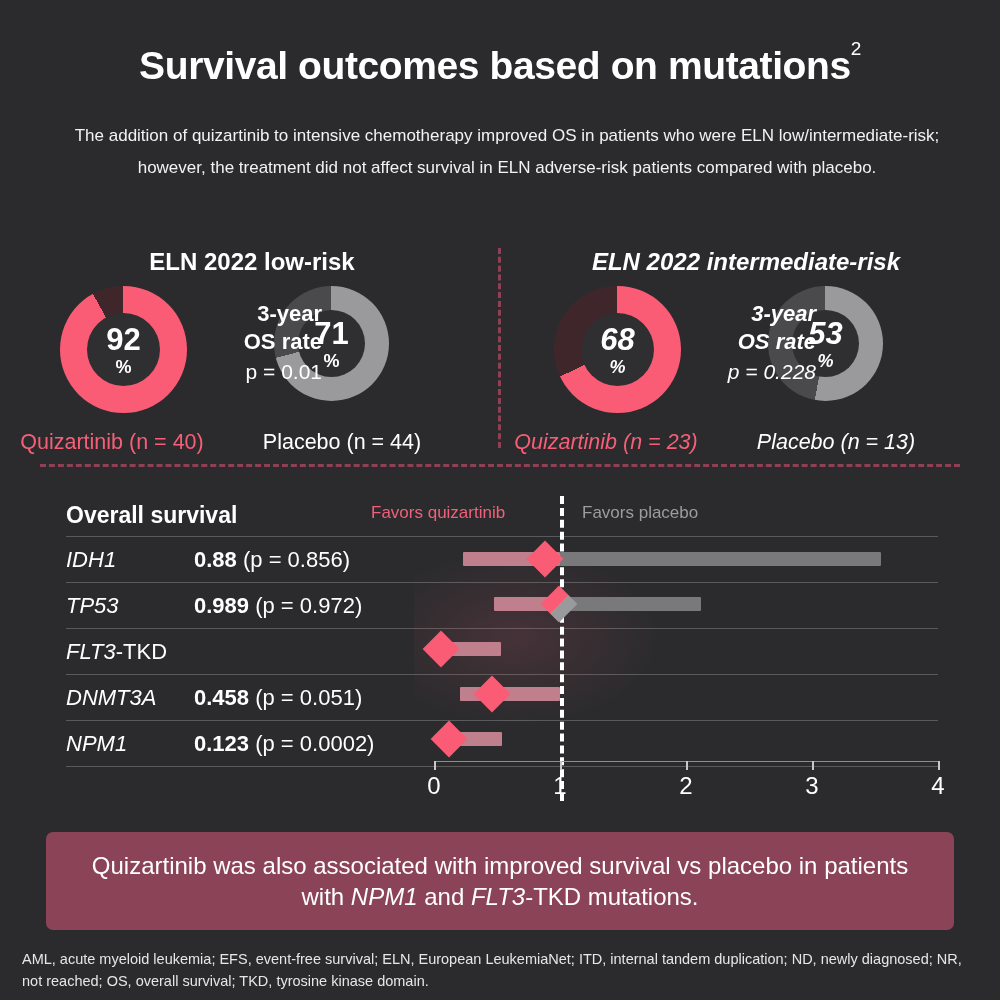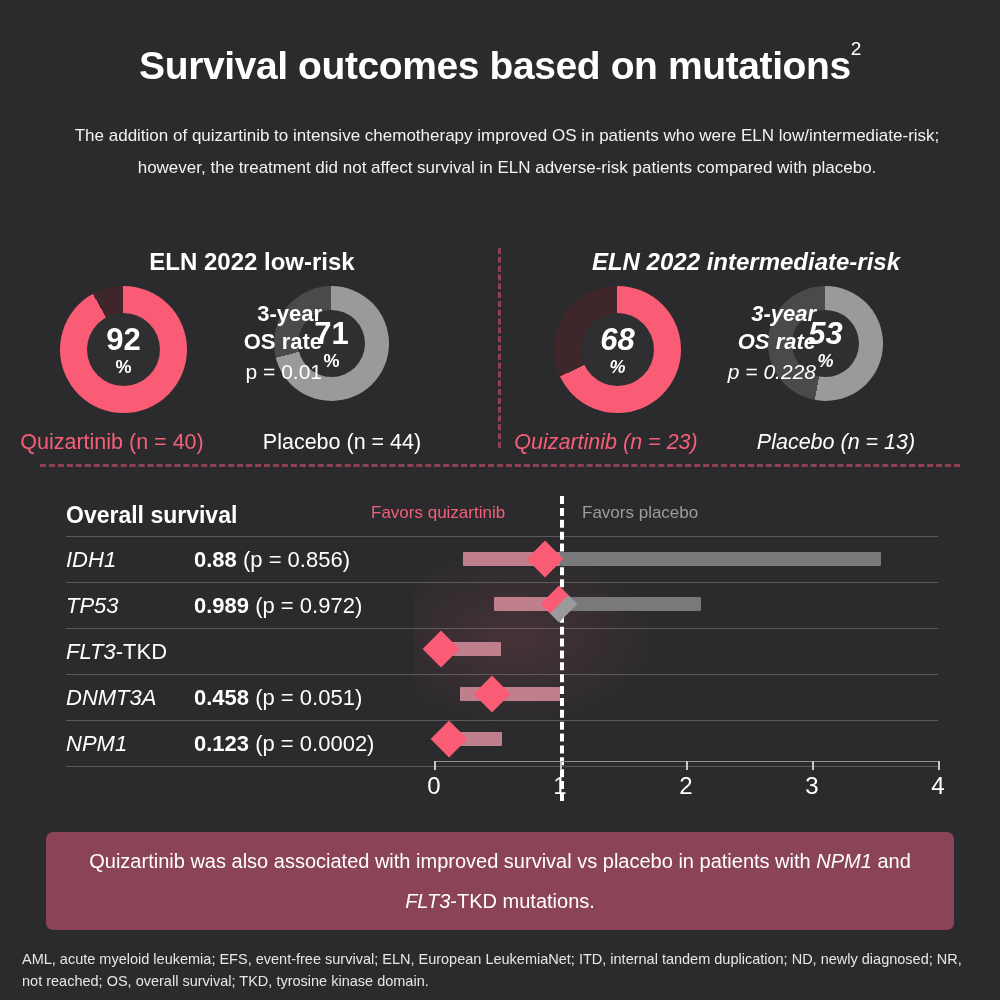--- a/index.html
+++ b/index.html
@@ -290,22 +290,22 @@
     width: 908px;
     height: 98px;
     background: #8b4358;
     border-radius: 7px;
     display: flex;
     align-items: center;
     justify-content: center;
     text-align: center;
   }
   .callout .ctext {
-    font-size: 20px;
-    line-height: 40px;
+    font-size: 24px;
+    line-height: 31px;
     color: #ffffff;
     padding: 0 40px;
   }
   .callout .ctext i { font-style: italic; }
 
   
   .footnote {
     position: absolute;
     left: 22px;
     top: 948px;

